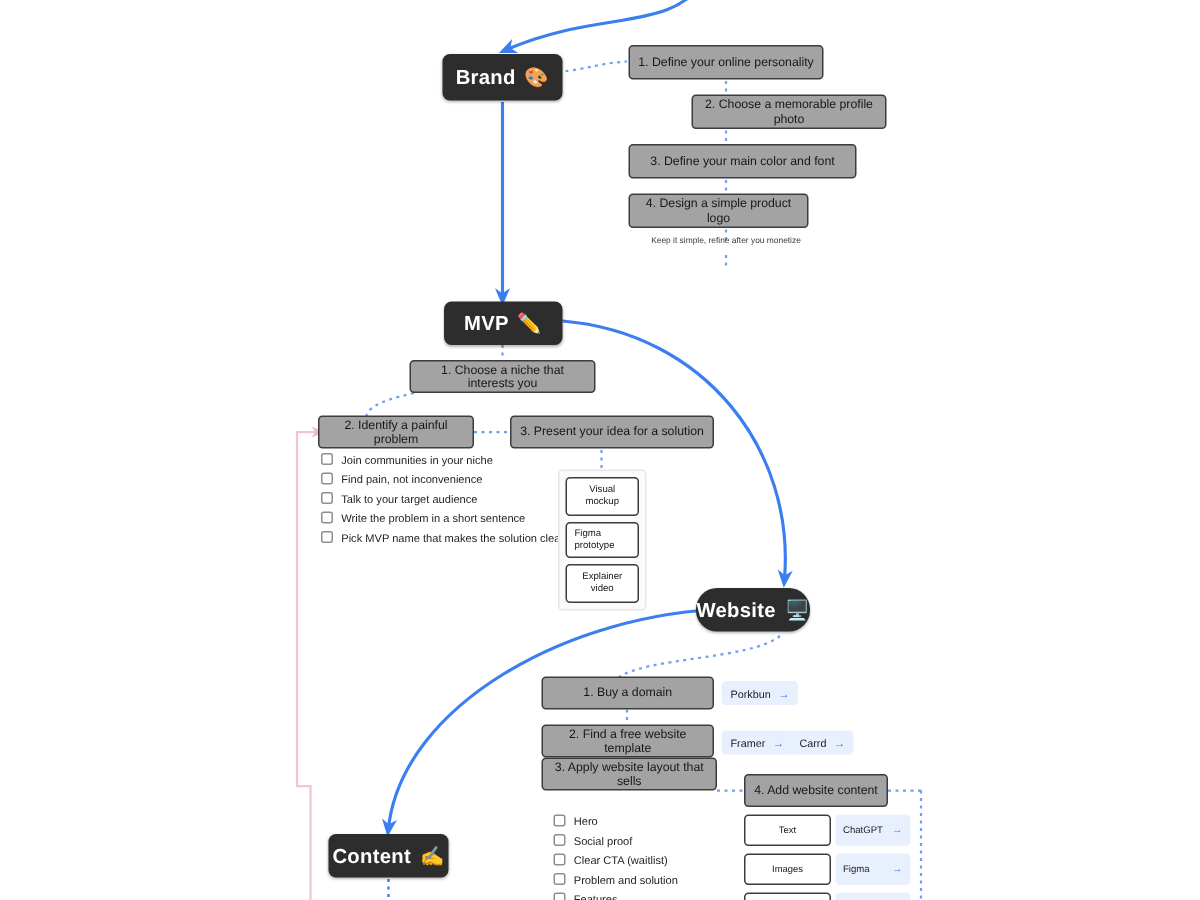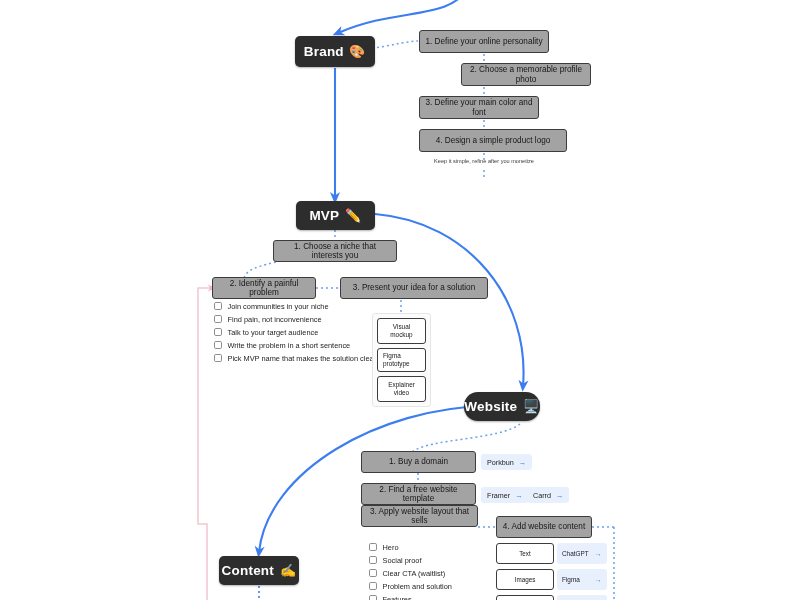--- a/index.html
+++ b/index.html
@@ -203,41 +203,41 @@
     <span>Brand</span>
     <span class="emoji">🎨</span>
   </div>
 
   <div class="step" style="left:419px; top:30px; width:130px; height:23px;">
     <span>1. Define your online personality</span>
   </div>
   <div class="step" style="left:419px; top:63px; width:130px; height:23px;margin-left:42px;">
     <span>2. Choose a memorable profile photo</span>
   </div>
-  <div class="step" style="left:419px; top:96px; width:120px; height:23px;">
+  <div class="step" style="left:419px; top:96px; width:152px; height:23px;">
     <span>3. Define your main color and font</span>
   </div>
-  <div class="step" style="left:419px; top:129px; width:148px; height:23px;">
+  <div class="step" style="left:419px; top:129px; width:120px; height:23px;">
     <span>4. Design a simple product logo</span>
   </div>
 
   <div class="note" style="left:419px; top:157px; width:130px;">Keep it simple, refine after you monetize</div>
 
   <div class="node-dark" style="left:296px; top:201px; width:79px; height:29px;">
     <span>MVP</span>
     <span class="emoji">✏️</span>
   </div>
 
   <div class="step" style="left:273px; top:240px; width:124px; height:22px;">
     <span>1. Choose a niche that interests you</span>
   </div>
   <div class="step" style="left:212px; top:277px; width:104px; height:22px;">
     <span>2. Identify a painful problem</span>
   </div>
-  <div class="step" style="left:340px; top:277px; width:148px; height:22px;justify-content:center;">
+  <div class="step" style="left:340px; top:277px; width:136px; height:22px;justify-content:center;">
     <span>3. Present your idea for a solution</span>
   </div>
 
   <div class="checklist" style="left:214px; top:302px;">
     <div class="check-row">
       <span class="check-box"></span>
       <span class="check-label">Join communities in your niche</span>
     </div>
     <div class="check-row">
       <span class="check-box"></span>

